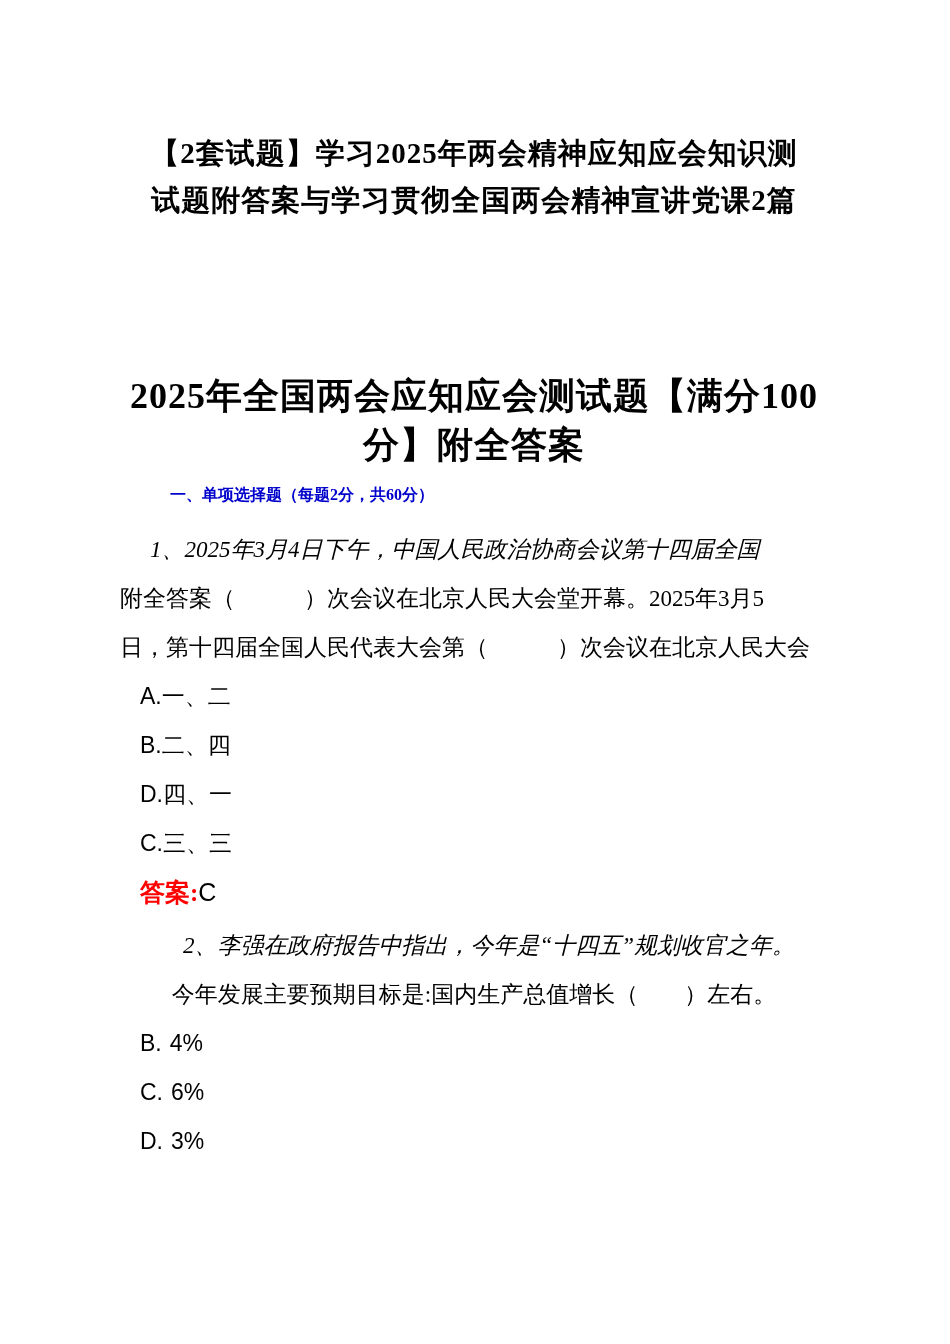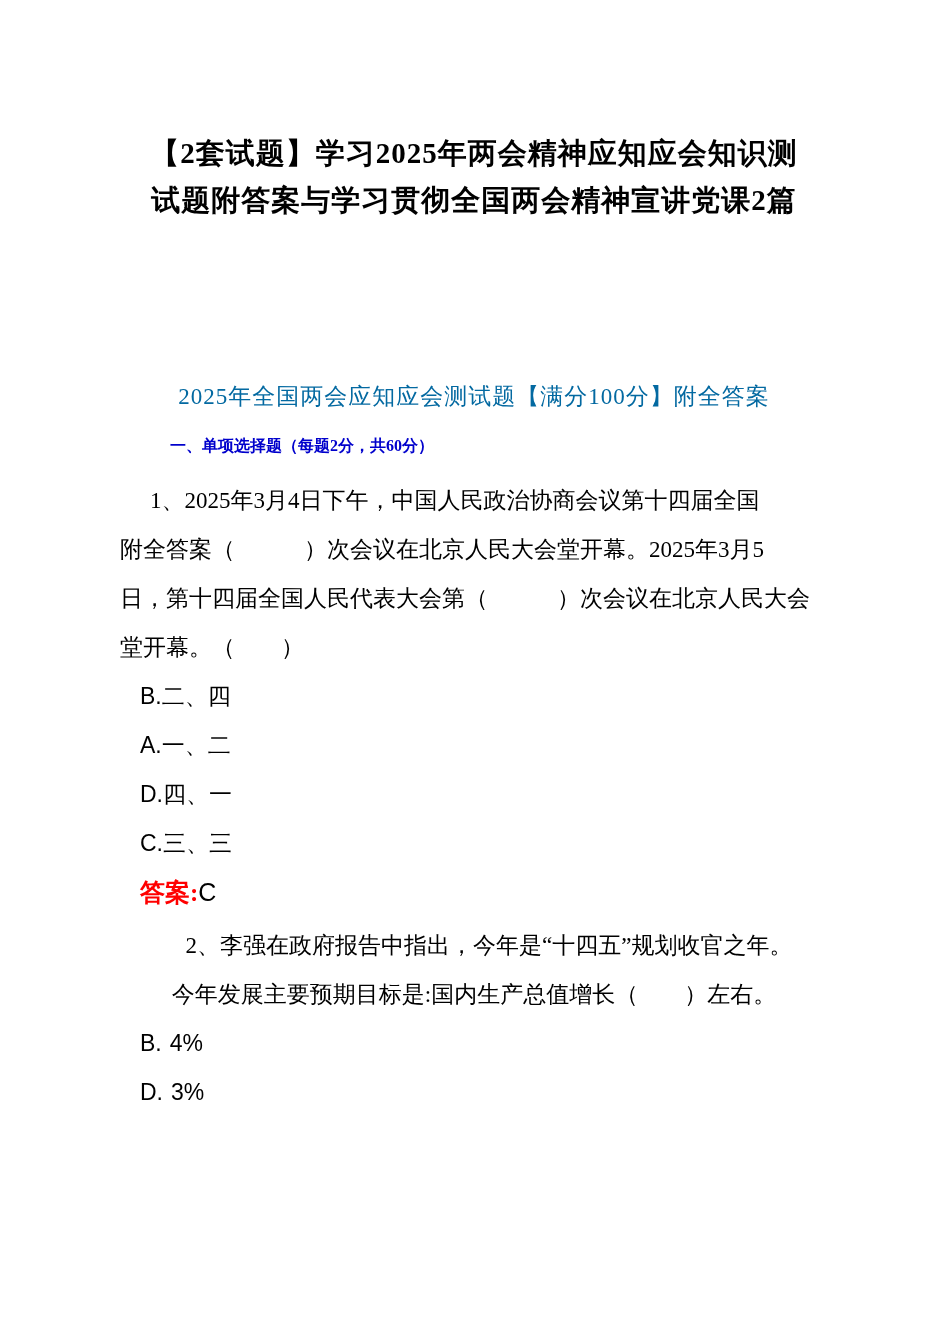--- a/index.html
+++ b/index.html
@@ -22,41 +22,42 @@
   .main-title {
     font-size: 29px;
     font-weight: bold;
     text-align: center;
     line-height: 47px;
     color: #000000;
     letter-spacing: 1px;
   }
   .section-title {
     margin-top: 148px;
-    font-size: 23px;
-    font-weight: normal;
+    font-size: 36px;
+    font-weight: bold;
     text-align: center;
     line-height: 49px;
-    color: #0369a1;
+    color: #000000;
     letter-spacing: 1px;
   }
   .part-heading {
     font-size: 16px;
     font-weight: bold;
     line-height: 49px;
     color: #0000cc;
     padding-left: 50px;
   }
   .stem {
     font-size: 23px;
     line-height: 49px;
     color: #000000;
   }
   .stem .line.first {
     padding-left: 30px;
+    font-style: italic;
   }
   .q1-stem { margin-top: 6px; }
   .q2-stem { margin-top: 4px; text-align: center; }
   .options {
     font-size: 23px;
     line-height: 49px;
   }
   .option {
     padding-left: 20px;
   }
@@ -95,28 +96,27 @@
 
     <div class="section-title">2025年全国两会应知应会测试题【满分100分】附全答案</div>
 
     <div class="part-heading">一、单项选择题（每题2分，共60分）</div>
 
     <div class="question">
       <div class="stem q1-stem">
         <div class="line first">1、2025年3月4日下午，中国人民政治协商会议第十四届全国</div>
         <div class="line">附全答案（　　　）次会议在北京人民大会堂开幕。2025年3月5</div>
         <div class="line">日，第十四届全国人民代表大会第（　　　）次会议在北京人民大会</div>
-        <div class="line">堂开幕。（　　）</div>
       </div>
       <div class="options">
         <div class="option">
-          <span class="opt-label">B.</span><span class="opt-text">二、四</span>
+          <span class="opt-label">A.</span><span class="opt-text">一、二</span>
         </div>
         <div class="option">
-          <span class="opt-label">A.</span><span class="opt-text">一、二</span>
+          <span class="opt-label">B.</span><span class="opt-text">二、四</span>
         </div>
         <div class="option">
           <span class="opt-label">D.</span><span class="opt-text">四、一</span>
         </div>
         <div class="option">
           <span class="opt-label">C.</span><span class="opt-text">三、三</span>
         </div>
       </div>
       <div class="answer">
         <span class="ans-label">答案:</span><span class="ans-value">C</span>
@@ -126,19 +126,22 @@
     <div class="question">
       <div class="stem q2-stem">
         <div class="line first">2、李强在政府报告中指出，今年是“十四五”规划收官之年。</div>
         <div class="line">今年发展主要预期目标是:国内生产总值增长（　　）左右。</div>
       </div>
       <div class="options">
         <div class="option">
           <span class="opt-label">B.</span><span class="opt-text opt-text-spaced">4%</span>
         </div>
         <div class="option">
+          <span class="opt-label">C.</span><span class="opt-text opt-text-spaced">6%</span>
+        </div>
+        <div class="option">
           <span class="opt-label">D.</span><span class="opt-text opt-text-spaced">3%</span>
         </div>
       </div>
     </div>
 
   </div>
 </div>
 
 </body></html>

